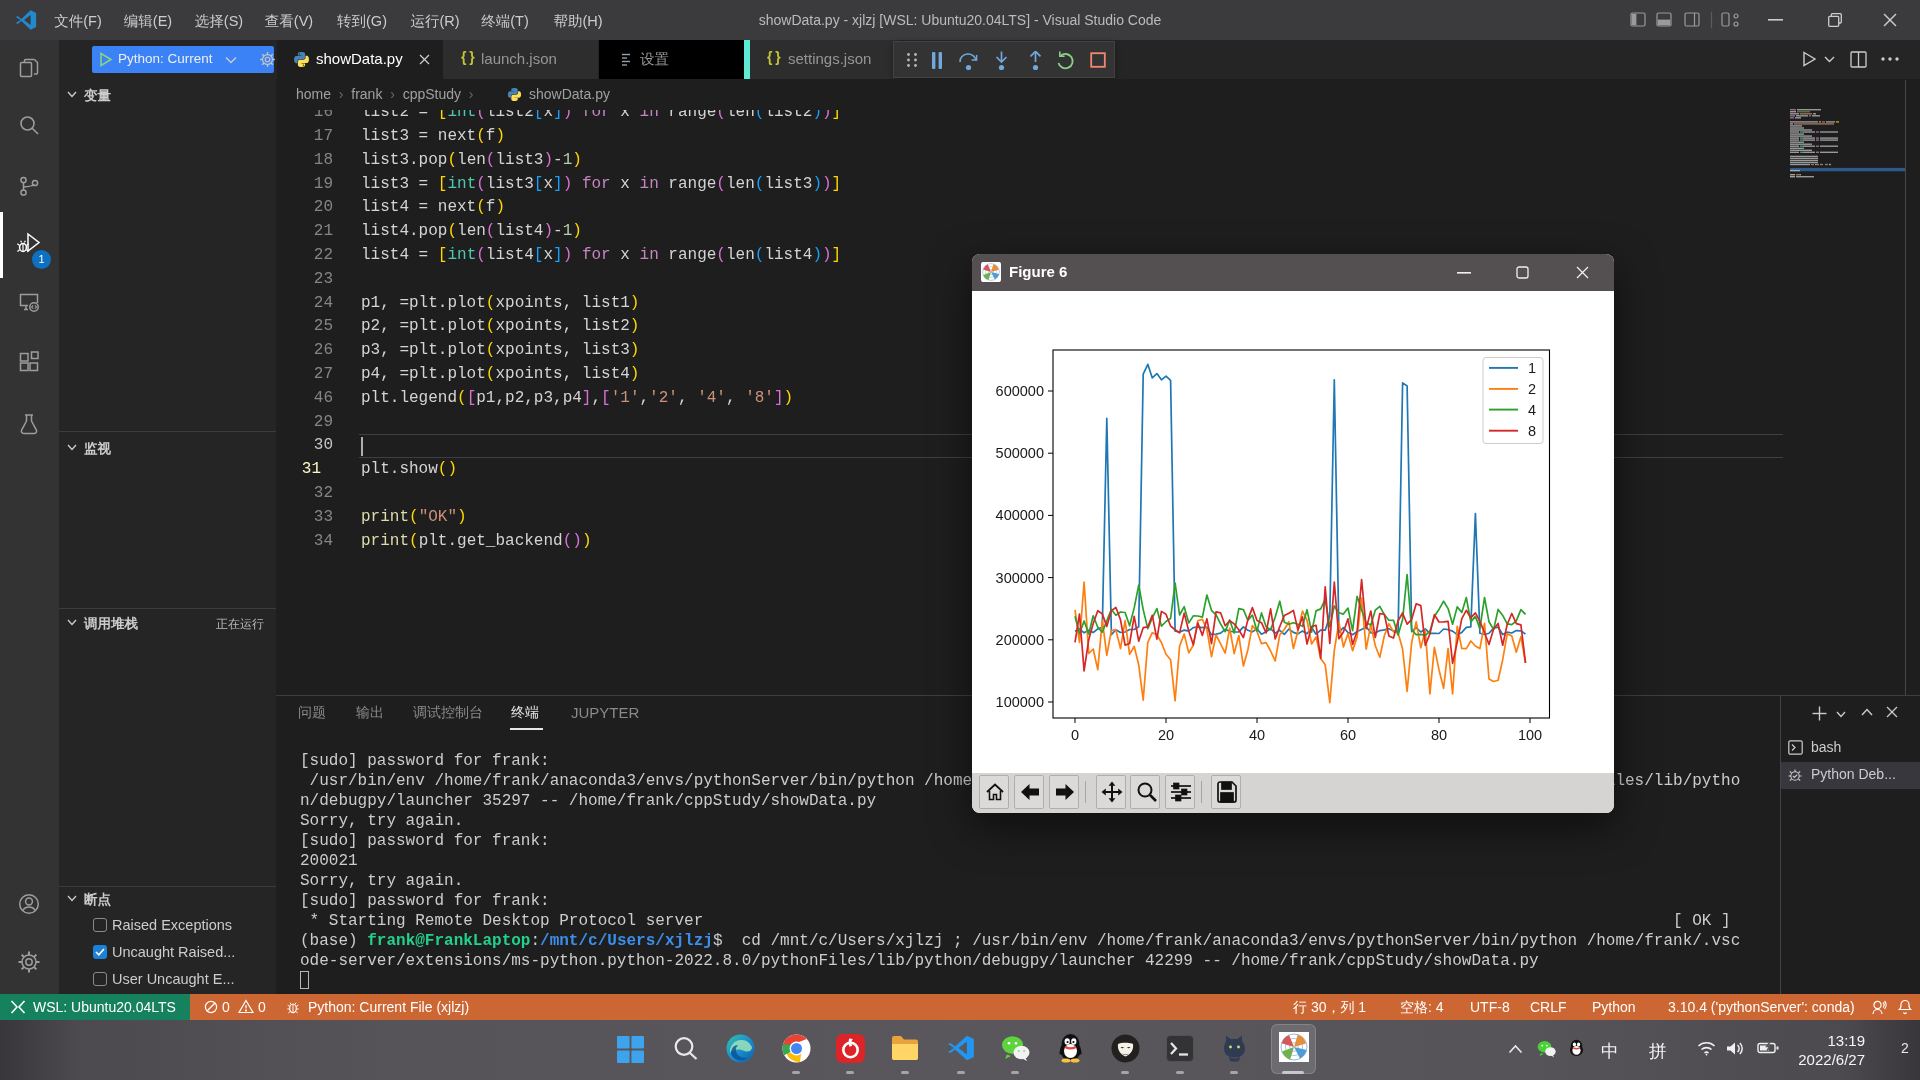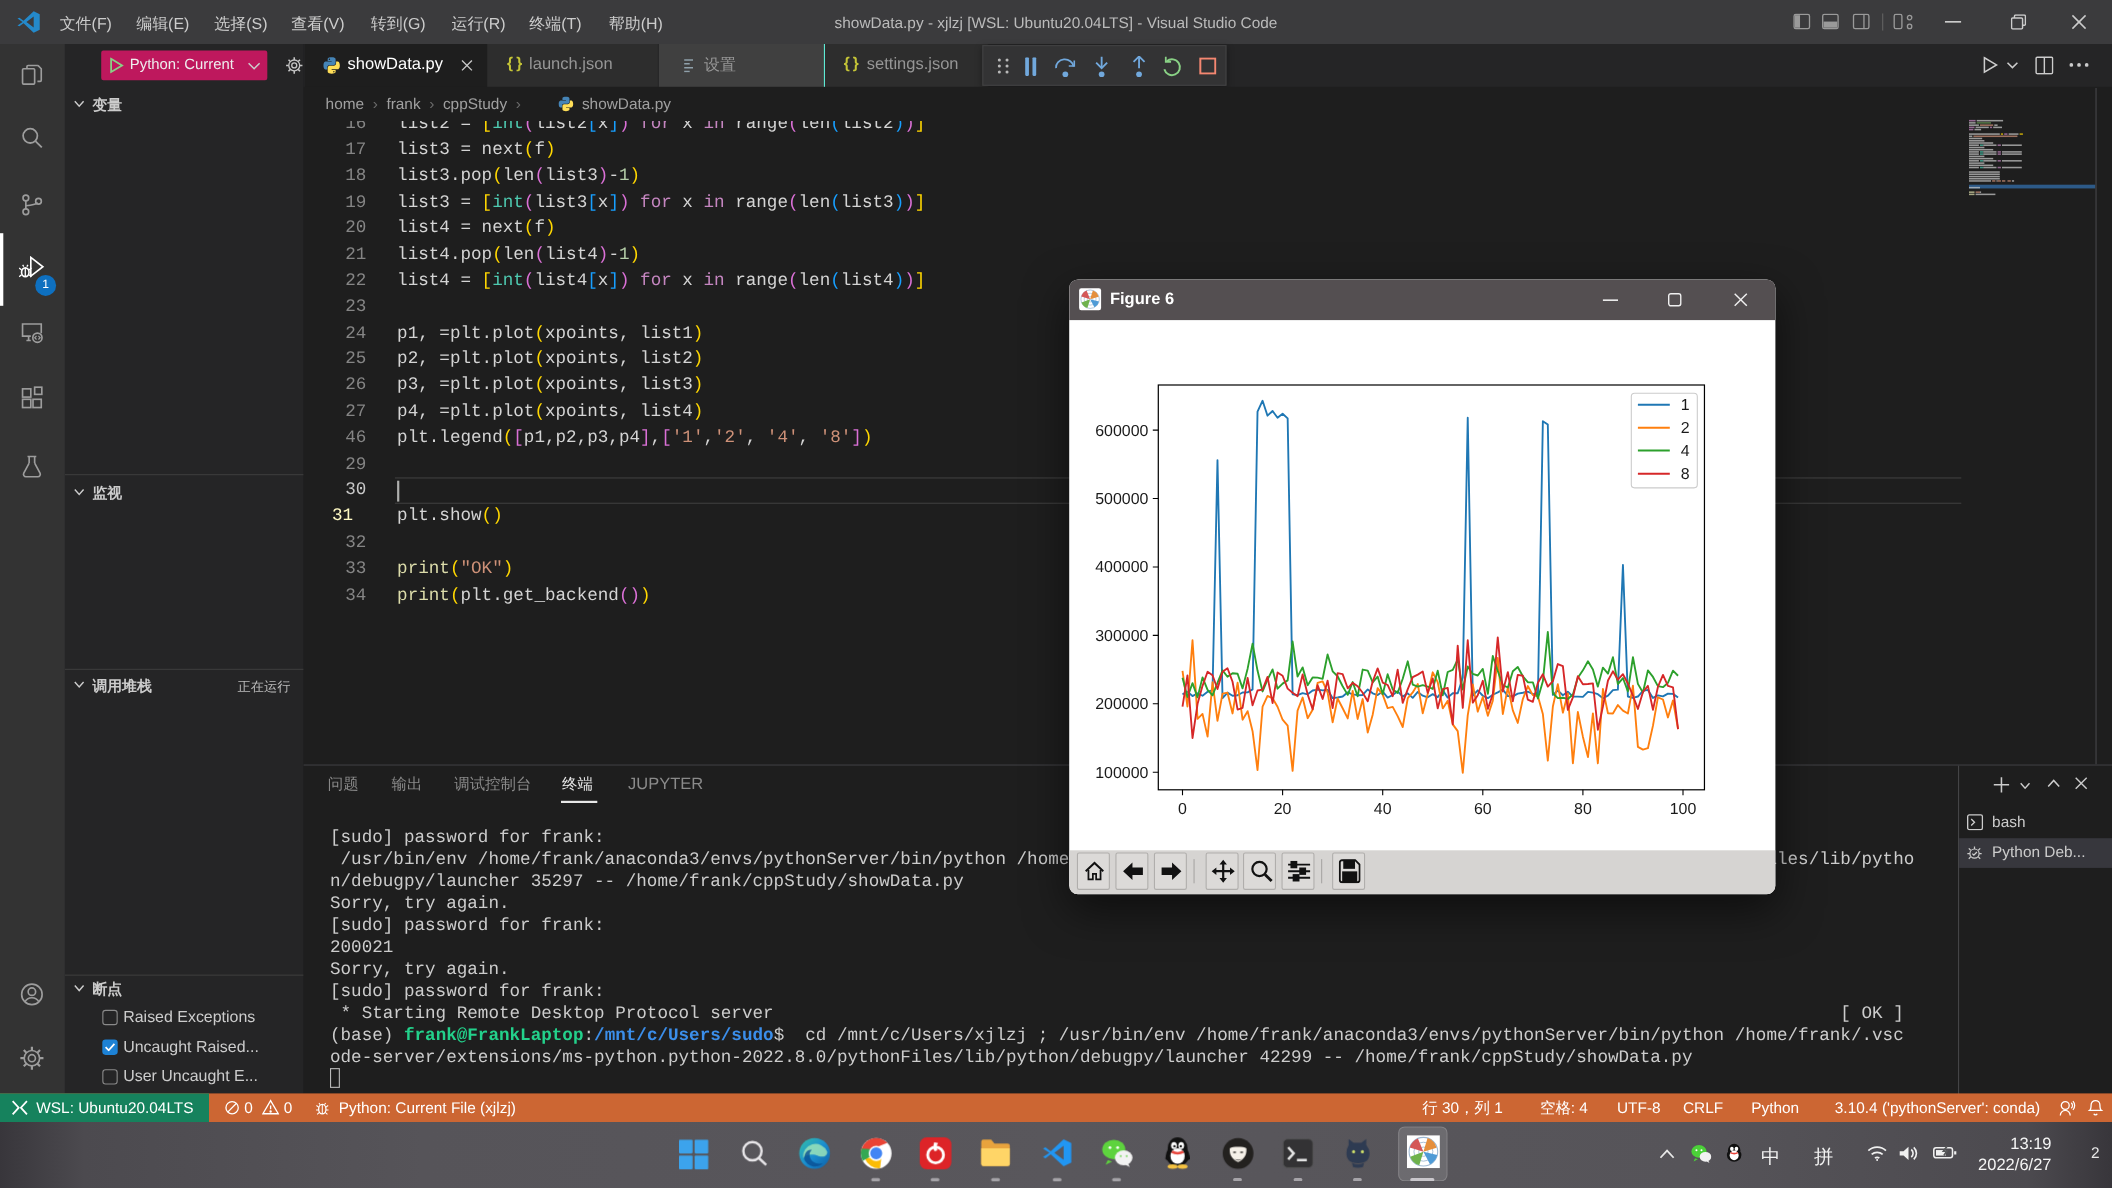--- a/index.html
+++ b/index.html
@@ -121,21 +121,21 @@
         <line x1="4.6" y1="4.6" x2="7" y2="7"></line>
         <line x1="17" y1="17" x2="19.4" y2="19.4"></line>
         <line x1="4.6" y1="19.4" x2="7" y2="17"></line>
         <line x1="17" y1="7" x2="19.4" y2="4.6"></line>
       </g>
   </svg>
 </div>
 
 <div class="abs" style="left:59px;top:40px;width:217px;height:954px;background:#252526;color:#cccccc">
 
-  <div class="abs" style="left:33px;top:6px;width:151px;height:27px;background:#be185d;border-radius:2px">
+  <div class="abs" style="left:33px;top:6px;width:182px;height:27px;background:#3b82f6;border-radius:2px">
     <svg class="abs" style="left:7px;top:6px" width="14" height="15" viewBox="0 0 14 15">
         <path d="M2 1.5 L12 7.5 L2 13.5 Z" fill="none" stroke="#89d185" stroke-width="1.6"></path>
       </svg>
     <div class="abs" style="left:26px;top:5px;width:102px;font-size:13.5px;color:#eeeeee;white-space:nowrap;overflow:hidden">Python: Current</div>
     <svg class="abs" style="left:133px;top:10px" width="12" height="8" viewBox="0 0 12 8" fill="none" stroke="#cccccc" stroke-width="1.4">
         <path d="M1 1.5 L6 6.5 L11 1.5"></path>
       </svg>
   </div>
   <svg class="abs" style="left:200px;top:11px" width="17" height="17" viewBox="0 0 24 24" fill="none" stroke="#c5c5c5" stroke-width="1.7">
     <circle cx="12" cy="12" r="3.2"></circle>
@@ -200,21 +200,21 @@
         <line x1="1" y1="1" x2="10" y2="10"></line>
         <line x1="10" y1="1" x2="1" y2="10"></line>
       </svg>
   </div>
 
   <div class="abs" style="left:167px;top:0;width:156px;height:39px;background:#2d2d2d;border-right:1px solid #252526">
     <div class="abs" style="left:18px;top:9px;font-size:14px;font-weight:bold;color:#c5c537">{ }</div>
     <div class="abs" style="left:38px;top:10px;font-size:15px;color:#969696;white-space:nowrap">launch.json</div>
   </div>
 
-  <div class="abs" style="left:323px;top:0;width:151px;height:39px;background:#404040;border-right:1px solid #5eead4">
+  <div class="abs" style="left:323px;top:0;width:151px;height:39px;background:#000000;border-right:6px solid #5eead4">
     <svg class="abs" style="left:22px;top:12px" width="14" height="14" viewBox="0 0 14 14" stroke="#8fa0aa" stroke-width="1.4">
         <line x1="1" y1="2.5" x2="9" y2="2.5"></line>
         <line x1="1" y1="6" x2="6" y2="6"></line>
         <line x1="1" y1="9.5" x2="9" y2="9.5"></line>
         <line x1="1" y1="13" x2="6" y2="13"></line>
       </svg>
     <div class="abs" style="left:41px;top:10px;font-size:14.5px;color:#969696;white-space:nowrap">设置</div>
   </div>
 
   <div class="abs" style="left:474px;top:0;width:149px;height:39px;background:#2d2d2d;border-right:1px solid #252526">
@@ -420,21 +420,21 @@
   <div class="abs mono" style="left:24px;top:0;width:1500px;font-size:16px;color:#cccccc">
       <div style="position:absolute;top:55px;left:0;height:20px;line-height:20px;white-space:pre">[sudo] password for frank:</div>
       <div style="position:absolute;top:75px;left:0;height:20px;line-height:20px;white-space:pre"> /usr/bin/env /home/frank/anaconda3/envs/pythonServer/bin/python /home/frank/.vscode-server/extensions/ms-python.python-2022.8.0/pythonFiles/lib/pytho</div>
       <div style="position:absolute;top:95px;left:0;height:20px;line-height:20px;white-space:pre">n/debugpy/launcher 35297 -- /home/frank/cppStudy/showData.py</div>
       <div style="position:absolute;top:115px;left:0;height:20px;line-height:20px;white-space:pre">Sorry, try again.</div>
       <div style="position:absolute;top:135px;left:0;height:20px;line-height:20px;white-space:pre">[sudo] password for frank:</div>
       <div style="position:absolute;top:155px;left:0;height:20px;line-height:20px;white-space:pre">200021</div>
       <div style="position:absolute;top:175px;left:0;height:20px;line-height:20px;white-space:pre">Sorry, try again.</div>
       <div style="position:absolute;top:195px;left:0;height:20px;line-height:20px;white-space:pre">[sudo] password for frank:</div>
       <div style="position:absolute;top:215px;left:0;height:20px;line-height:20px;white-space:pre"> * Starting Remote Desktop Protocol server                                                                                                     [ OK ]</div>
-      <div style="position:absolute;top:235px;left:0;height:20px;line-height:20px;white-space:pre">(base) <span style="color:#23d18b;font-weight:bold">frank@FrankLaptop</span>:<span style="color:#3b8eea;font-weight:bold">/mnt/c/Users/sudo</span>$  cd /mnt/c/Users/xjlzj ; /usr/bin/env /home/frank/anaconda3/envs/pythonServer/bin/python /home/frank/.vsc</div>
+      <div style="position:absolute;top:235px;left:0;height:20px;line-height:20px;white-space:pre">(base) <span style="color:#23d18b;font-weight:bold">frank@FrankLaptop</span>:<span style="color:#3b8eea;font-weight:bold">/mnt/c/Users/xjlzj</span>$  cd /mnt/c/Users/xjlzj ; /usr/bin/env /home/frank/anaconda3/envs/pythonServer/bin/python /home/frank/.vsc</div>
       <div style="position:absolute;top:255px;left:0;height:20px;line-height:20px;white-space:pre">ode-server/extensions/ms-python.python-2022.8.0/pythonFiles/lib/python/debugpy/launcher 42299 -- /home/frank/cppStudy/showData.py</div>
     </div>
   <div class="abs" style="left:24px;top:275px;width:9px;height:18px;border:1.3px solid #b9b9b9"></div>
 
   <div class="abs" style="left:1504px;top:0;width:1px;height:299px;background:#444446"></div>
   <div class="abs" style="left:1505px;top:66px;width:139px;height:27px;background:#37373d"></div>
   <svg class="abs" style="left:1512px;top:44px" width="15" height="15" viewBox="0 0 15 15" fill="none" stroke="#cccccc" stroke-width="1.2">
       <rect x="0.8" y="0.8" width="13.4" height="13.4" rx="1.5"></rect>
       <path d="M4 4.5 L7 7.5 L4 10.5"></path>
     </svg>

